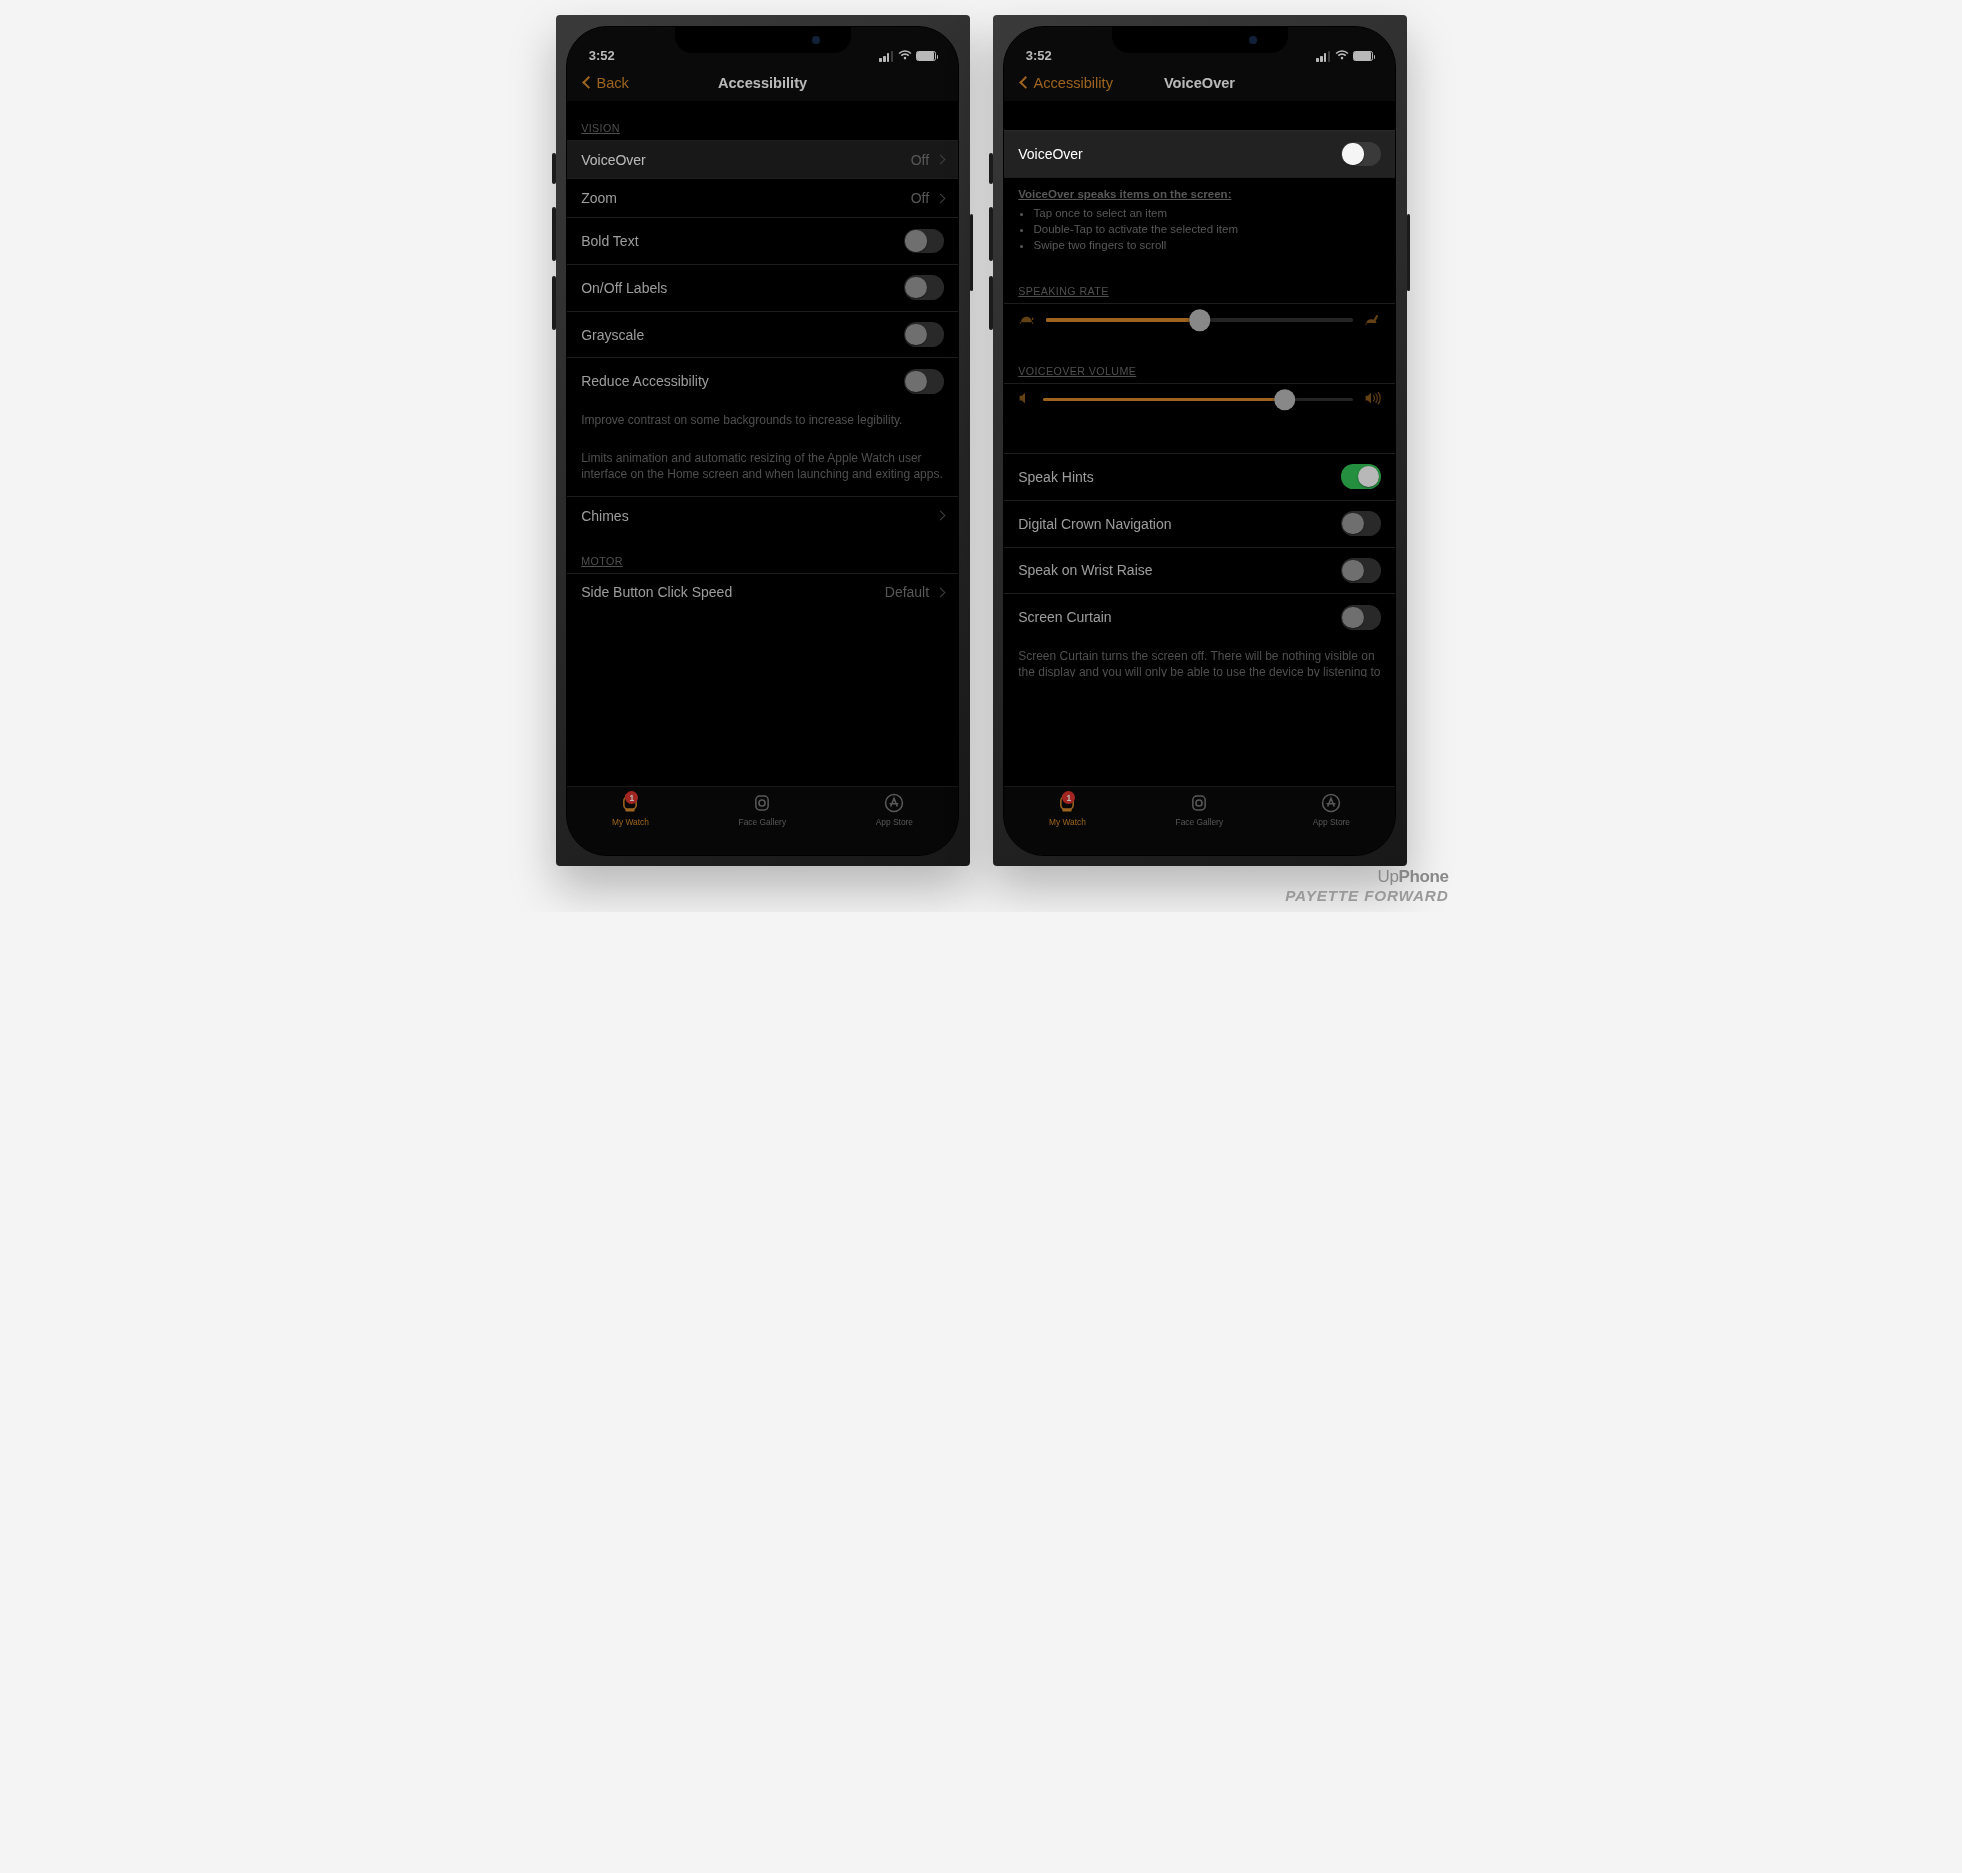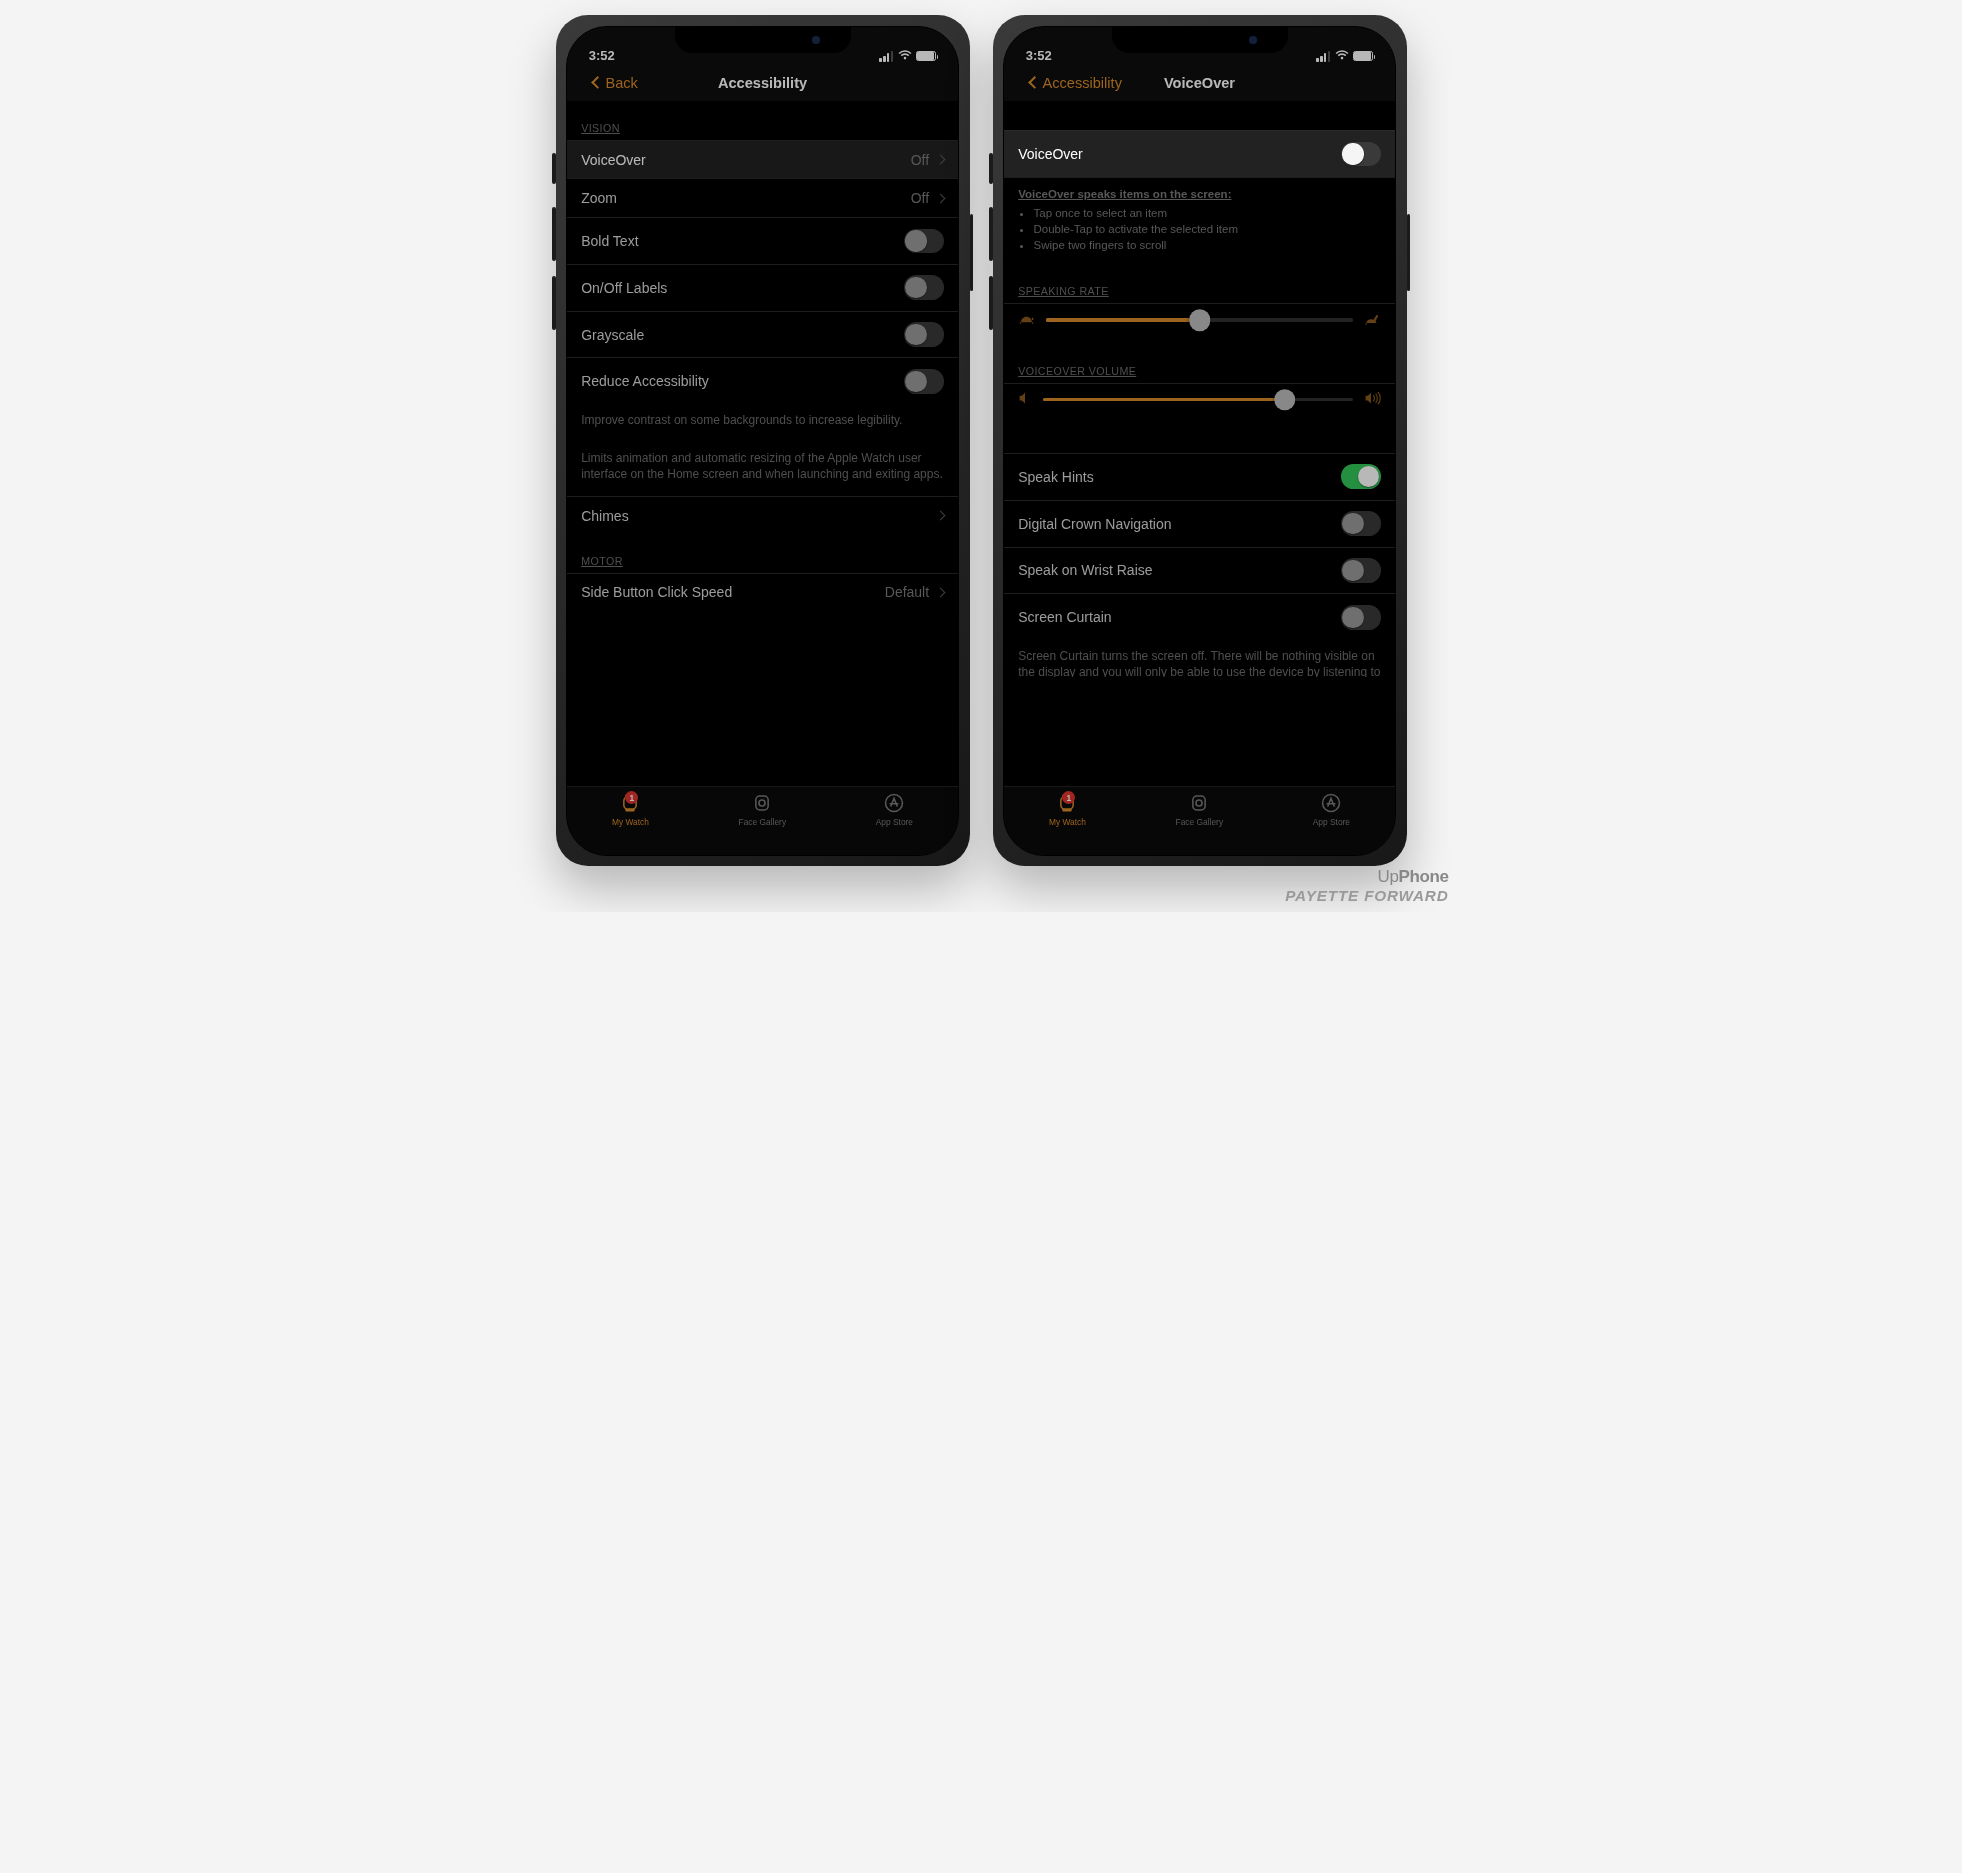--- a/index.html
+++ b/index.html
@@ -33,21 +33,21 @@
     display:flex;
     gap:23px;
     justify-content:center;
     position:relative;
   }
   
   .phone{
     width:414px;
     height:851px;
     background:linear-gradient(145deg,#3a3a3a,#181818);
-    border-radius:32px;
+    border-radius:4px;
     padding:10.7px;
     position:relative;
     box-shadow:0 23px 46px rgba(0,0,0,.25);
   }
   .side-btn{
     position:absolute;
     background:#1b1b1b;
     border-radius:3.1px;
   }
   .sb-l1{left:-3.8px;top:138px;width:3.8px;height:31px;}
@@ -96,21 +96,21 @@
   
   .nav{
     height:37px;flex:0 0 37px;
     display:flex;align-items:center;
     position:relative;
     border-bottom:0.8px solid #000;
   }
   .nav .back{
     display:flex;align-items:center;gap:3.1px;
     color:var(--accent);font-size:14.6px;
-    padding-left:26px;
+    padding-left:17px;
   }
   .chev-l{width:9.2px;height:9.2px;border-left:2.3px solid var(--accent);border-bottom:2.3px solid var(--accent);transform:rotate(45deg);}
   .nav .title{
     position:absolute;left:0;right:0;text-align:center;
     color:#fff;font-size:14.6px;font-weight:600;pointer-events:none;
   }
   
   .content{
     flex:1;overflow:hidden;background:#000;
   }

